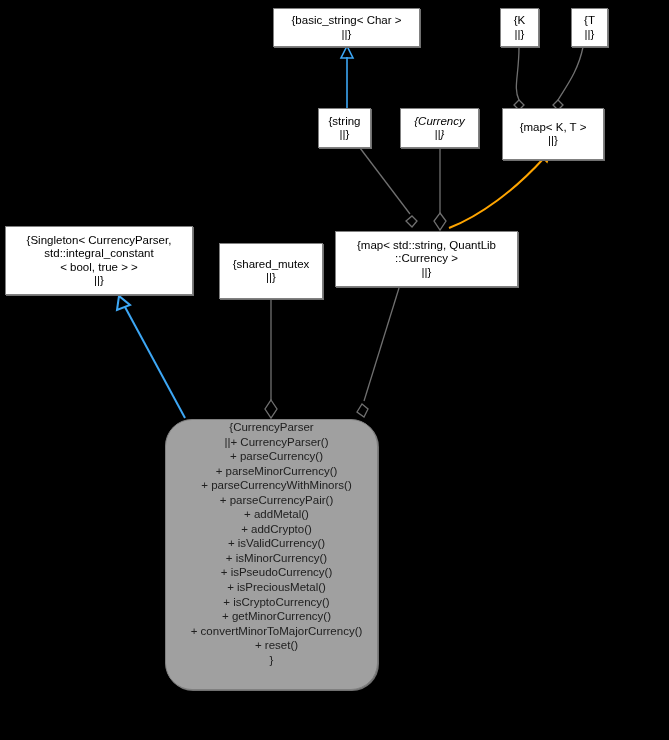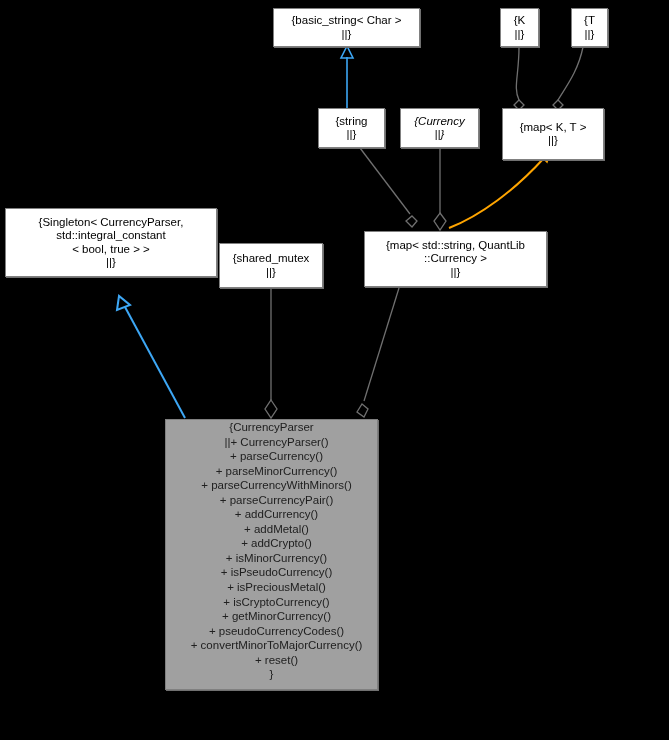--- a/index.html
+++ b/index.html
@@ -142,69 +142,68 @@
   <div class="uml-node" style="left:500px; top:8px; width:39px; height:39px;">
     <span class="nm">{K</span>
     <span class="nm">||}</span>
   </div>
 
   <div class="uml-node" style="left:571px; top:8px; width:37px; height:39px;">
     <span class="nm">{T</span>
     <span class="nm">||}</span>
   </div>
 
-  <div class="uml-node" style="left:318px; top:108px; width:67px; height:40px;">
+  <div class="uml-node" style="left:318px; top:108px; width:53px; height:40px;">
     <span class="nm">{string</span>
     <span class="nm">||}</span>
   </div>
 
   <div class="uml-node" style="left:400px; top:108px; width:79px; height:40px;font-style:italic;">
     <span class="nm">{Currency</span>
     <span class="nm">||}</span>
   </div>
 
   <div class="uml-node" style="left:502px; top:108px; width:102px; height:52px;">
     <span class="nm">{map&lt; K, T &gt;</span>
     <span class="nm">||}</span>
   </div>
 
-  <div class="uml-node" style="left:5px; top:208px; width:212px; height:69px;">
+  <div class="uml-node" style="left:5px; top:226px; width:188px; height:69px;">
     <span class="nm">{Singleton&lt; CurrencyParser,</span>
     <span class="nm">std::integral_constant</span>
     <span class="nm">&lt; bool, true &gt; &gt;</span>
     <span class="nm">||}</span>
   </div>
 
-  <div class="uml-node" style="left:219px; top:243px; width:104px; height:45px;">
+  <div class="uml-node" style="left:219px; top:243px; width:104px; height:56px;">
     <span class="nm">{shared_mutex</span>
     <span class="nm">||}</span>
   </div>
 
-  <div class="uml-node" style="left:364px; top:231px; width:183px; height:56px;">
+  <div class="uml-node" style="left:335px; top:231px; width:183px; height:56px;">
     <span class="nm">{map&lt; std::string, QuantLib</span>
     <span class="nm">::Currency &gt;</span>
     <span class="nm">||}</span>
   </div>
 
-  <div class="uml-class" style="left:165px; top:419px; width:213px; height:271px;">
+  <div class="uml-class" style="left:165px; top:419px; width:213px; height:271px;border-radius:27px;">
     <span class="title">{CurrencyParser</span>
     <div class="members">
         <span class="member">||+ CurrencyParser()</span>
         <span class="member">+ parseCurrency()</span>
         <span class="member">+ parseMinorCurrency()</span>
         <span class="member">+ parseCurrencyWithMinors()</span>
         <span class="member">+ parseCurrencyPair()</span>
-        <span class="member">+ addCurrency()</span>
         <span class="member">+ addMetal()</span>
         <span class="member">+ addCrypto()</span>
+        <span class="member">+ isValidCurrency()</span>
         <span class="member">+ isMinorCurrency()</span>
         <span class="member">+ isPseudoCurrency()</span>
         <span class="member">+ isPreciousMetal()</span>
         <span class="member">+ isCryptoCurrency()</span>
         <span class="member">+ getMinorCurrency()</span>
-        <span class="member">+ pseudoCurrencyCodes()</span>
         <span class="member">+ convertMinorToMajorCurrency()</span>
         <span class="member">+ reset()</span>
       </div>
     <span class="brace-close">}</span>
   </div>
 
 </div>
 
 </body></html>

